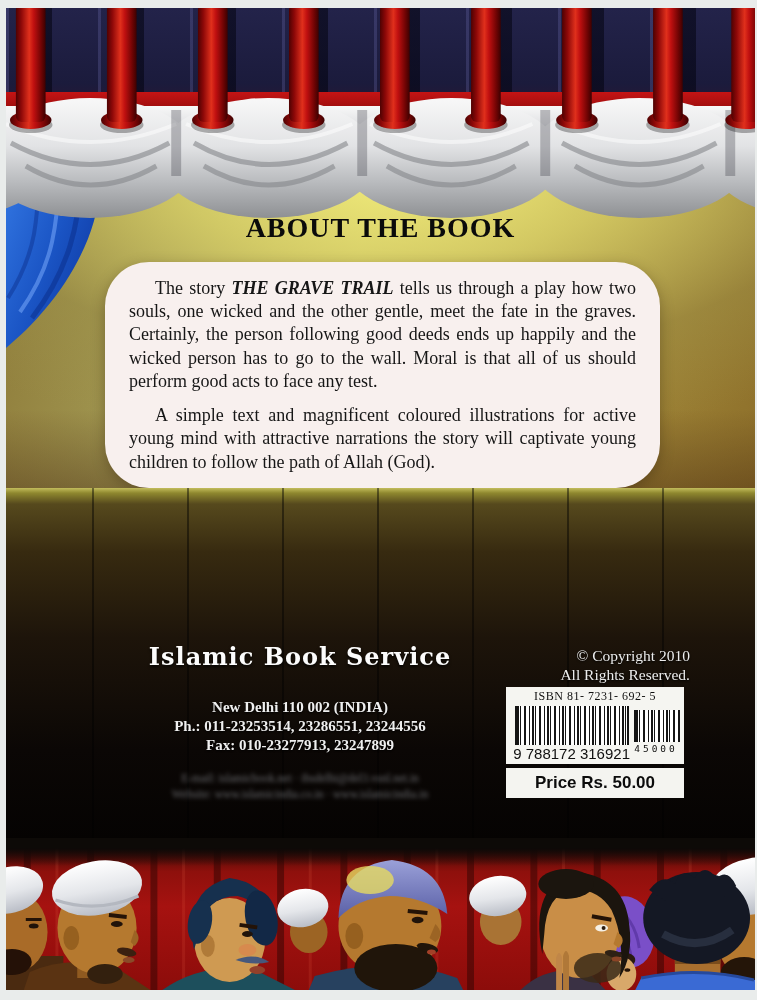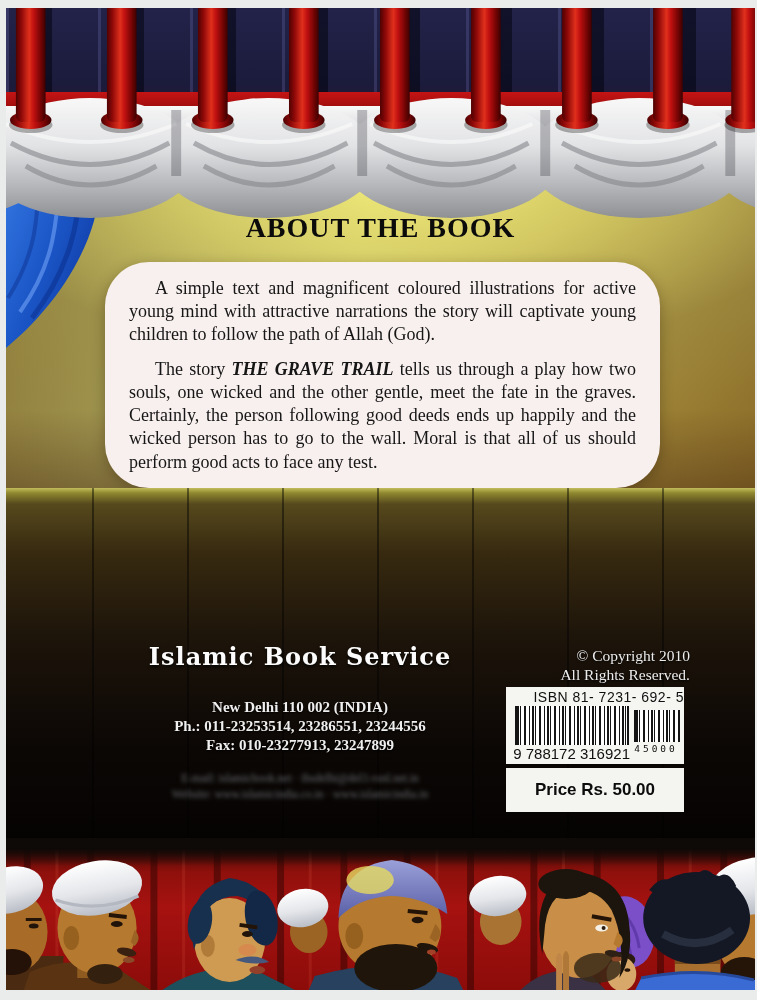--- a/index.html
+++ b/index.html
@@ -48,31 +48,31 @@
   .pub-contact{position:absolute;left:114px;top:762px;width:360px;text-align:center;
     font-family:"Liberation Serif",serif;font-size:11.5px;line-height:1.4;color:#b9bec6;
     filter:blur(2.2px);opacity:.55;}
 
   .copyright{position:absolute;left:498px;top:638px;width:186px;text-align:right;
     font-family:"Liberation Serif",serif;font-size:15.5px;line-height:1.25;color:#ececec;
     text-shadow:0 1px 2px #000;}
 
   
   .barcode-box{position:absolute;left:500px;top:679px;width:178px;height:77px;background:#f5f5f1;}
-  .isbn-label{position:absolute;left:0;top:2px;width:100%;text-align:right;
-    font-family:Liberation Sans, sans-serif;font-size:14px;letter-spacing:.5px;color:#101010;}
+  .isbn-label{position:absolute;left:0;top:2px;width:100%;text-align:center;
+    font-family:Liberation Serif, serif;font-size:12px;letter-spacing:.5px;color:#101010;}
   .bars{position:absolute;background:repeating-linear-gradient(90deg,#141414 0 2px,#fff 2px 3px,#141414 3px 4px,#fff 4px 7px,#141414 7px 9px,#fff 9px 12px,#141414 12px 13px,#fff 13px 15px);
     border-left:2px solid #141414;border-right:2px solid #141414;}
   .bars.main{left:9px;top:19px;width:110px;height:39px;}
   .bars.addon{left:128px;top:23px;width:42px;height:32px;}
   .digits-main{position:absolute;left:2px;top:58px;width:122px;text-align:right;
     font-family:Liberation Sans, sans-serif;font-size:15px;color:#101010;}
   .digits-addon{position:absolute;left:126px;top:56px;width:48px;text-align:center;
     font-family:"DejaVu Sans Mono",monospace;font-size:9.5px;letter-spacing:3px;color:#101010;}
-  .price-box{position:absolute;left:500px;top:760px;width:178px;height:44px;background:#f4f4f0;
+  .price-box{position:absolute;left:500px;top:760px;width:178px;height:30px;background:#f4f4f0;
     display:flex;align-items:center;justify-content:center;
     font-family:"Liberation Sans",sans-serif;font-weight:bold;font-size:17px;color:#0c0c0c;}
 
   
   svg.audience{position:absolute;left:0;top:830px;width:100%;height:152px;display:block;}
 </style>
 </head>
 <body>
 
 <div class="page">
@@ -193,22 +193,22 @@
             <ellipse cx="748" cy="117" rx="22" ry="8" fill="rgba(0,0,0,.3)"></ellipse>
             <ellipse cx="748" cy="112" rx="21" ry="9" fill="url(#rodg)"></ellipse>
             <rect x="733" y="-4" width="30" height="118" rx="6" fill="url(#rodg)"></rect>
           </g>
       </g>
     </svg>
 
     <div class="about-title">ABOUT THE BOOK</div>
 
     <div class="about-panel">
+      <p><span>The story </span><span class="bt">THE GRAVE TRAIL</span><span> tells us through a play how two souls, one wicked and the other gentle, meet the fate in the graves. Certainly, the person following good deeds ends up happily and the wicked person has to go to the wall. Moral is that all of us should perform good acts to face any test.</span></p>
       <p>A simple text and magnificent coloured illustrations for active young mind with attractive narrations the story will captivate young children to follow the path of Allah (God).</p>
-      <p><span>The story </span><span class="bt">THE GRAVE TRAIL</span><span> tells us through a play how two souls, one wicked and the other gentle, meet the fate in the graves. Certainly, the person following good deeds ends up happily and the wicked person has to go to the wall. Moral is that all of us should perform good acts to face any test.</span></p>
     </div>
 
     <div class="wall"></div>
 
     <div class="pub-name">Islamic Book Service</div>
 
     <div class="pub-addr">
       <div>New Delhi 110 002 (INDIA)</div>
       <div>Ph.: 011-23253514, 23286551, 23244556</div>
       <div>Fax: 010-23277913, 23247899</div>

